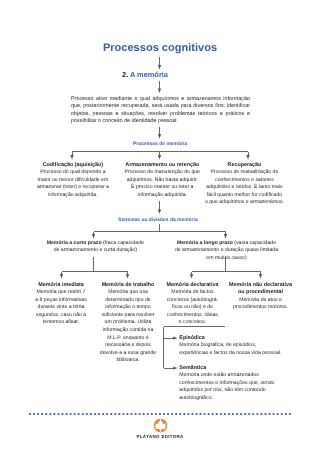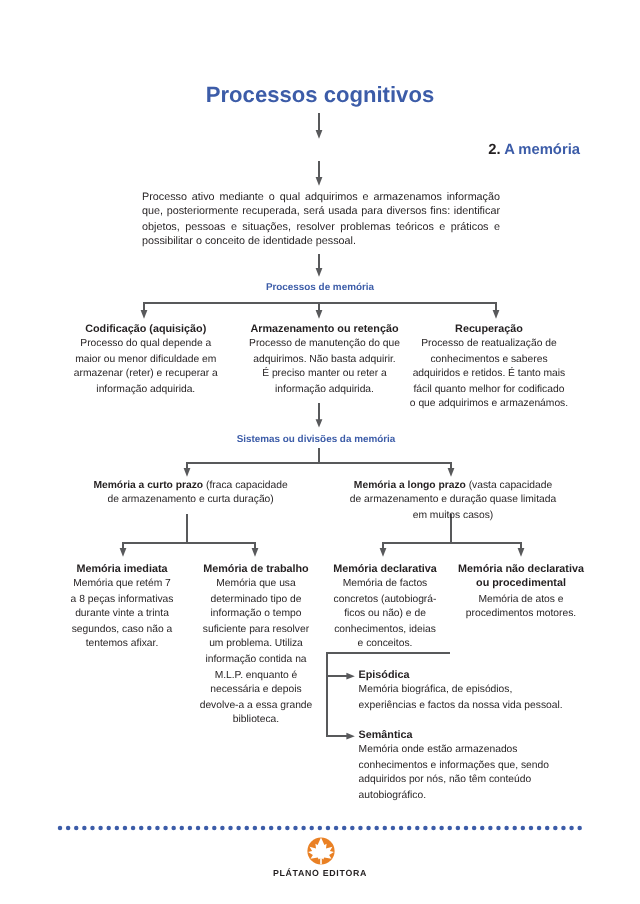--- a/index.html
+++ b/index.html
@@ -60,21 +60,21 @@
       <path d="M125.8 274 h3.4 l-1.7 4.4 z"></path>
       <path d="M189.8 274 h3.4 l-1.7 4.4 z"></path>
       <path d="M258.8 274 h3.4 l-1.7 4.4 z"></path>
       <path d="M173.2 336.4 v3.4 l4.2 -1.7 z"></path>
       <path d="M173.2 366.4 v3.4 l4.2 -1.7 z"></path>
     </g>
   </svg>
 
   <div class="abs title" style="left:0;top:41.5px;width:320px;">Processos cognitivos</div>
 
-  <div class="abs sub" style="left:0;top:70px;width:290px;text-align:right;">
+  <div class="abs sub" style="left:0;top:70px;width:290px;">
     <span class="num">2.</span>
     <span class="txt">A memória</span>
   </div>
 
   <div class="abs bodytext" style="left:71px;top:95.5px;width:179px;">Processo ativo mediante o qual adquirimos e armazenamos informação que, posteriormente recuperada, será usada para diversos fins: identificar objetos, pessoas e situações, resolver problemas teóricos e práticos e possibilitar o conceito de identidade pessoal.</div>
 
   <div class="abs bluehead" style="left:0;top:141.3px;width:320px;">Processos de memória</div>
 
   <div class="abs" style="left:34.9px;top:161.5px;width:76px;">
     <div class="colhead">Codificação (aquisição)</div>

